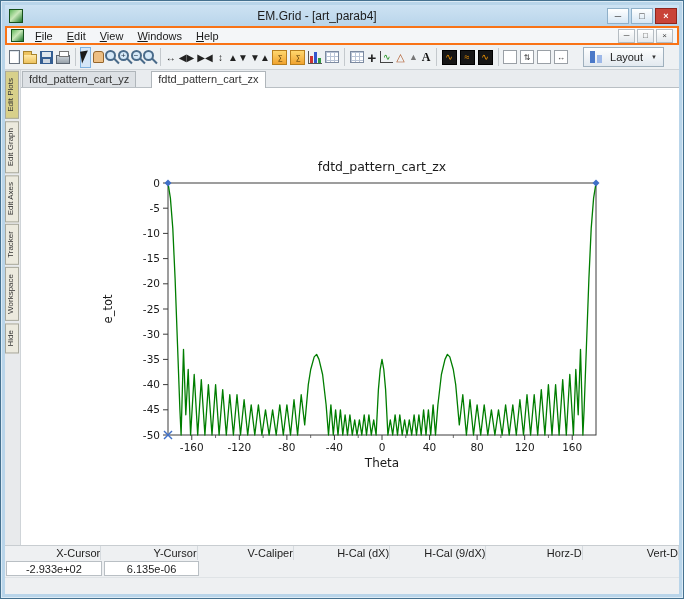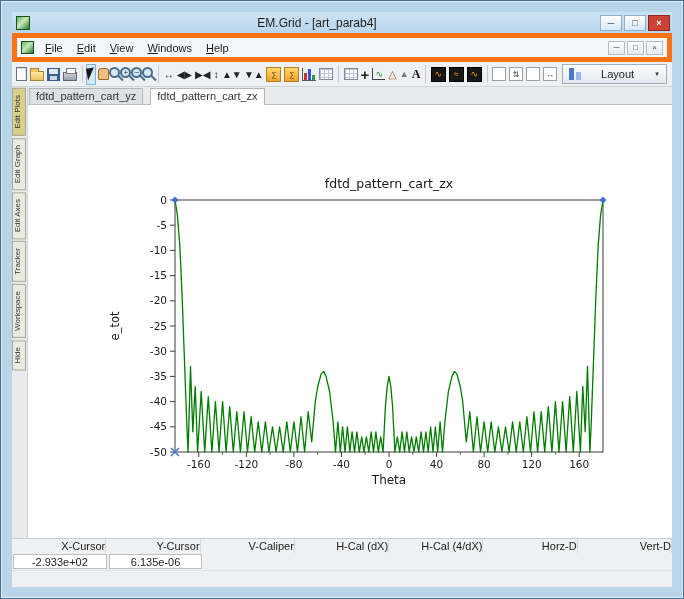--- a/index.html
+++ b/index.html
@@ -1,36 +1,36 @@
 <!DOCTYPE html>
 <html><head>
 <meta charset="utf-8">
 <style>
   * { margin:0; padding:0; box-sizing:border-box; }
   html,body { font-family:"Liberation Sans", sans-serif; background:#fff; }
   u { text-decoration:underline; }
 
   .window { width:684px; height:599px; border:1px solid #45718f; background:#b9d5ea;
-            padding:11px; display:flex; flex-direction:column;
+            padding:4px; display:flex; flex-direction:column;
             box-shadow: inset 0 0 0 1px #dcebf6; }
 
   
   .titlebar { height:21px; display:flex; align-items:center; padding:0 2px;
               background:linear-gradient(#cde2f3,#b9d5ea); }
   .app-icon { width:14px; height:14px; border:1px solid #16501b;
               background:linear-gradient(135deg,#63b85c 0%,#c9e8b9 45%,#1f7a2d 100%); margin:0 4px 0 2px; }
   .title-text { flex:1; text-align:center; font-size:12px; color:#1c1c1c; }
   .win-controls { display:flex; gap:2px; }
   .win-btn { width:22px; height:16px; border:1px solid #8fb0c9;
              background:linear-gradient(#ffffff,#d7e7f4); font-size:9px; line-height:14px;
              text-align:center; color:#333; }
   .win-btn.close { background:#c94338; border-color:#8f241c; color:#fff; font-weight:bold; }
 
   
-  .menubar { height:29px; background:#f4f6f8; border:5px solid #f97316; display:flex;
+  .menubar { height:19px; background:#f4f6f8; border:2px solid #f97316; display:flex;
              align-items:center; padding:0 2px; font-size:11px; }
   .mdi-doc-icon { width:13px; height:13px; border:1px solid #16501b; margin:0 4px 0 2px;
                   background:linear-gradient(135deg,#63b85c 0%,#c9e8b9 45%,#1f7a2d 100%); }
   .menu-items { display:flex; }
   .menu-item { padding:2px 7px; color:#1a1a1a; }
   .mdi-controls { margin-left:auto; display:flex; gap:2px; padding-right:2px; }
   .mdi-btn { width:17px; height:14px; border:1px solid #b5bcc2;
              background:linear-gradient(#fff,#e4e8ec); font-size:8px; line-height:12px;
              text-align:center; color:#444; }
 
@@ -82,39 +82,39 @@
   .tbi-delta-marker .g { color:#b05a2a; font-size:11px; }
   .tbi-slope-marker .g { color:#777; font-size:9px; }
   .tbi-text-annotation .g { font-weight:bold; font-size:12px; color:#111;
                   font-family:"Liberation Serif", serif; }
   .tbi[data-name^="pattern-plot"] .g { width:15px; height:15px; background:#161616; color:#ff9d00;
                   font-size:9px; border:1px solid #000; }
   .tbi-frame-box .g, .tbi-frame-box-2 .g, .tbi-fit-height .g, .tbi-fit-width .g {
                   width:14px; height:14px; border:1px solid #9aa0a6; background:#fff;
                   font-size:8px; color:#333; }
   .layout-btn { border:1px solid #9fb0bd; background:linear-gradient(#fdfefe,#e2e9ef); height:20px;
-                display:flex; align-items:center; gap:20px; padding:0 6px; font-size:11px;
-                color:#222; margin:0 2px; }
+                display:flex; align-items:center; gap:8px; padding:0 6px; font-size:11px;
+                color:#222; margin:0 12px; }
   .layout-ico { width:12px; height:12px;
                 background-image:linear-gradient(#4a78c8,#4a78c8),linear-gradient(#9db8e8,#9db8e8);
                 background-size:5px 12px,5px 8px; background-position:0 0,7px 4px;
                 background-repeat:no-repeat; }
   .caret { font-size:6px; color:#333; }
 
   
   .work { flex:1; display:flex; min-height:0; }
   .sidebar { width:15px; background:#e8eaec; display:flex; flex-direction:column; gap:2px; padding-top:1px; }
   .side-tab { writing-mode:vertical-rl; transform:rotate(180deg); font-size:8px; color:#333;
               background:#eceade; border:1px solid #a8a89c; padding:6px 0; text-align:center; width:14px; }
   .side-tab.active { background:#d8d08a; }
 
   .docarea { flex:1; display:flex; flex-direction:column; min-width:0; background:#fff;
              border-left:1px solid #cfd4d8; }
   .tabstrip { height:18px; background:#e9ecef; display:flex; align-items:flex-end;
-              padding-left:1px; border-bottom:1px solid #b9bfc4; gap:7px; }
+              padding-left:1px; border-bottom:1px solid #b9bfc4; gap:15px; }
   .doc-tab { font-size:11px; padding:1px 6px 2px; border:1px solid #b0b6bb; border-bottom:none;
              background:#dde1e5; color:#333; height:16px; white-space:nowrap; }
   .doc-tab.active { background:#fff; height:17px; margin-bottom:-1px; }
   .main-panel { flex:1; position:relative; background:#fff; overflow:hidden; }
   #chart-svg { position:absolute; left:77px; top:67px; }
   #chart-svg text { font-family:"DejaVu Sans","Liberation Sans",sans-serif; }
 
   
   .status-header { height:15px; background:#eef0f2; border-top:1px solid #c8cdd1;
                    display:flex; font-size:11px; }
@@ -344,21 +344,21 @@
           </svg>
       </div>
     </div>
   </div>
 
   <div class="status-header" data-name="status-bar-header">
       <div class="st-col" data-name="status-col-x-cursor">X-Cursor</div>
       <div class="st-col" data-name="status-col-y-cursor">Y-Cursor</div>
       <div class="st-col" data-name="status-col-v-caliper">V-Caliper</div>
       <div class="st-col" data-name="status-col-h-cal-dx">H-Cal (dX)</div>
-      <div class="st-col" data-name="status-col-h-cal-1-dx">H-Cal (4/dX)</div>
+      <div class="st-col" data-name="status-col-h-cal-1-dx">H-Cal (9/dX)</div>
       <div class="st-col" data-name="status-col-horz-d">Horz-D</div>
       <div class="st-col" data-name="status-col-vert-d">Vert-D</div>
     </div>
   <div class="status-values" data-name="status-bar-values">
       <div class="st-val filled" data-name="status-value-x-cursor">-2.933e+02</div>
       <div class="st-val filled" data-name="status-value-y-cursor">6.135e-06</div>
       <div class="st-val" data-name="status-value-v-caliper"></div>
       <div class="st-val" data-name="status-value-h-cal-dx"></div>
       <div class="st-val" data-name="status-value-h-cal-1-dx"></div>
       <div class="st-val" data-name="status-value-horz-d"></div>

